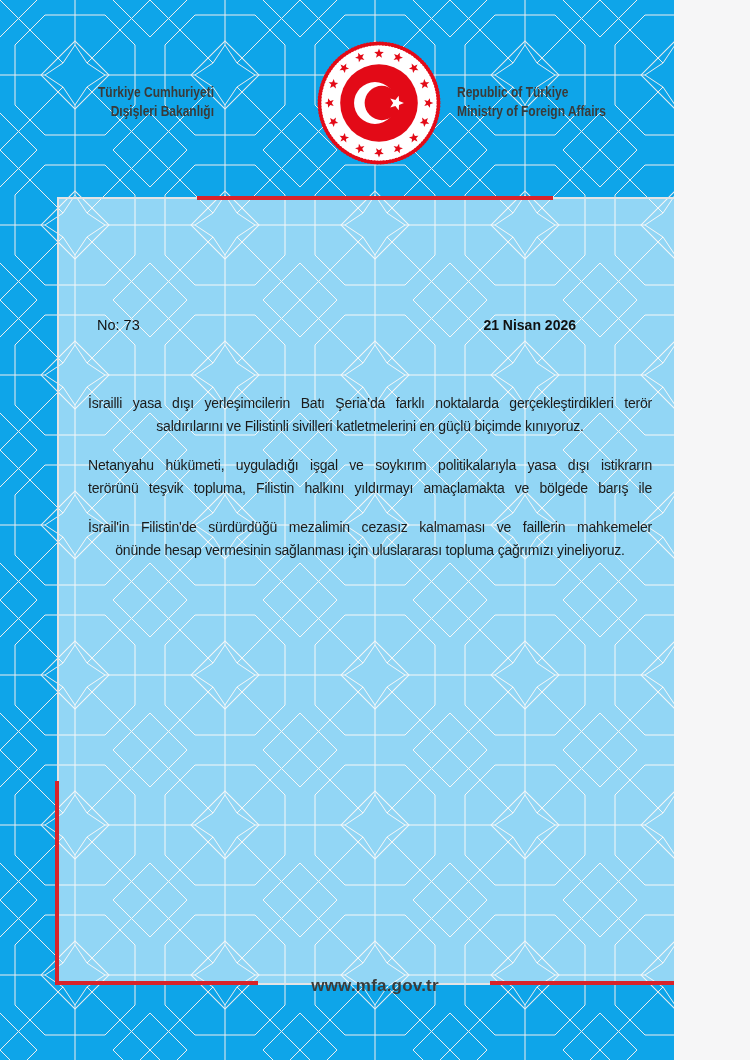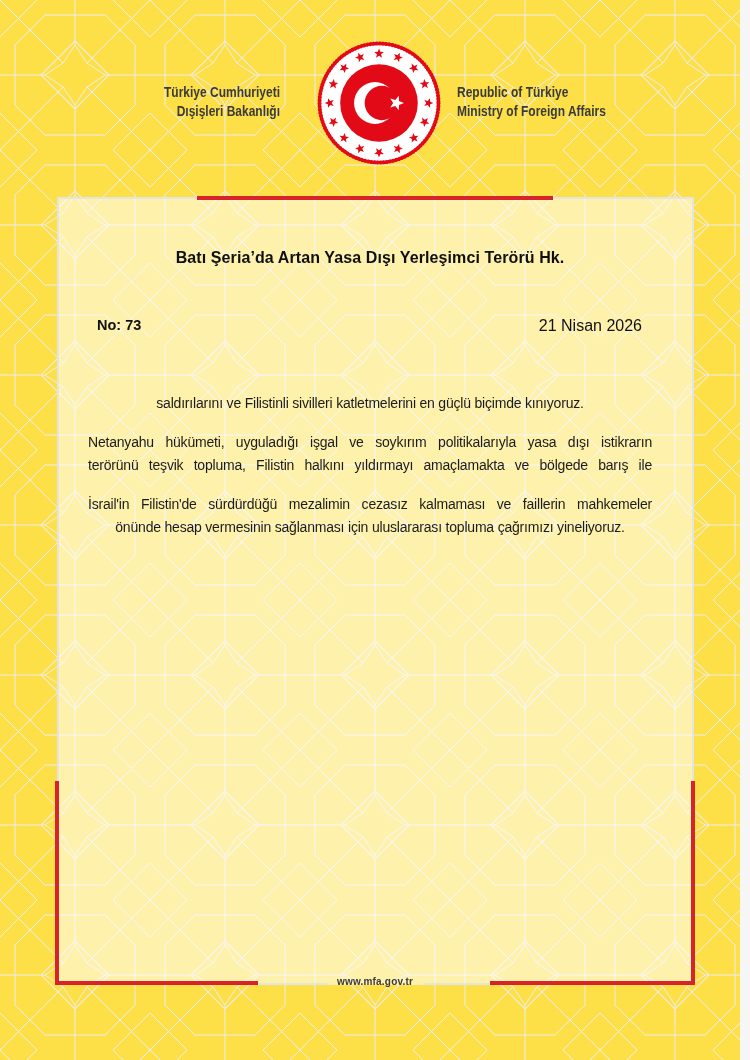--- a/index.html
+++ b/index.html
@@ -1,18 +1,18 @@
 <!DOCTYPE html>
 <html><head>
 <meta charset="utf-8">
 <style>
   html,body{margin:0;padding:0;background:#f6f6f7;}
   .page{
-    position:relative;width:740px;height:1060px;overflow:hidden;
-    background:#fde047;font-family:"Liberation Sans",sans-serif;
+    position:relative;width:674px;height:1060px;overflow:hidden;
+    background:#0ea5e9;font-family:"Liberation Sans",sans-serif;
   }
   .pattern-layer{position:absolute;left:0;top:0;width:750px;height:1060px;}
   
   .org-block{position:absolute;top:83px;color:#3a3a39;font-weight:bold;
     font-size:15px;line-height:18.5px;white-space:nowrap;}
   .org-tr{right:460px;text-align:right;transform:scaleX(0.8);transform-origin:right top;}
   .org-en{left:457px;text-align:left;transform:scaleX(0.8);transform-origin:left top;}
   .emblem{position:absolute;left:316px;top:40px;width:126px;height:126px;}
   
   .content-frame{position:absolute;left:57px;top:197px;width:637px;height:788px;
@@ -26,30 +26,30 @@
   .b-right-gray{left:692px;top:197px;width:2px;height:586px;}
   .b-left-red{left:55px;top:781px;width:4px;height:204px;}
   .b-right-red{left:691px;top:781px;width:4px;height:204px;}
   .b-bot-gray-l{left:258px;top:983px;width:70px;height:2px;}
   .b-bot-gray-r{left:424px;top:983px;width:66px;height:2px;}
   .b-bot-red-l{left:55px;top:981px;width:203px;height:4px;}
   .b-bot-red-r{left:490px;top:981px;width:205px;height:4px;}
   
   .doc-title{position:absolute;left:88px;top:249px;width:564px;text-align:center;
     font-size:16px;font-weight:bold;color:#0f0f0f;letter-spacing:.1px;}
-  .doc-number{position:absolute;left:97px;top:317px;font-size:14.5px;font-weight:bold;color:#111;}
-  .doc-date{position:absolute;right:98px;top:317px;font-size:16px;font-weight:normal;color:#111;}
+  .doc-number{position:absolute;left:97px;top:317px;font-size:14.5px;font-weight:normal;color:#111;}
+  .doc-date{position:absolute;right:98px;top:317px;font-size:14px;font-weight:bold;color:#111;}
   .doc-body{position:absolute;left:88px;top:392px;width:564px;
     font-size:14px;line-height:23px;color:#1b1b1b;letter-spacing:-0.2px;}
   .doc-body .para{margin:0 0 16px 0;}
   .jline{text-align:justify;text-align-last:justify;}
   .lline{text-align:center;}
   
   .footer-site{position:absolute;left:0;top:976px;width:750px;text-align:center;
-    font-size:10px;font-weight:bold;color:#3b3b3a;letter-spacing:.2px;}
+    font-size:17px;font-weight:bold;color:#3b3b3a;letter-spacing:.2px;}
 </style>
 </head>
 <body>
 
 <div class="page">
 
   <svg class="pattern-layer" width="750" height="1060" viewBox="0 0 750 1060" aria-hidden="true">
     <defs>
       <pattern id="geo" width="150" height="150" patternUnits="userSpaceOnUse">
         <g fill="none" stroke="#ededee" stroke-width="1">
@@ -113,26 +113,26 @@
   <div class="hline red  b-top-red"></div>
   <div class="vline gray b-left-gray"></div>
   <div class="vline gray b-right-gray"></div>
   <div class="vline red  b-left-red"></div>
   <div class="vline red  b-right-red"></div>
   <div class="hline gray b-bot-gray-l"></div>
   <div class="hline gray b-bot-gray-r"></div>
   <div class="hline red  b-bot-red-l"></div>
   <div class="hline red  b-bot-red-r"></div>
 
-  <div class="doc-title">Batı Şeria’da Artan Yasa Dışı Yerleşimci Terörü Hk.</div>
   <div class="doc-number">No: 73</div>
   <div class="doc-date">21 Nisan 2026</div>
 
   <div class="doc-body">
     <div class="para">
+      <div class="jline">İsrailli yasa dışı yerleşimcilerin Batı Şeria’da farklı noktalarda gerçekleştirdikleri terör</div>
       <div class="lline">saldırılarını ve Filistinli sivilleri katletmelerini en güçlü biçimde kınıyoruz.</div>
     </div>
     <div class="para">
       <div class="jline">Netanyahu hükümeti, uyguladığı işgal ve soykırım politikalarıyla yasa dışı istikrarın</div>
       <div class="jline">terörünü teşvik topluma, Filistin halkını yıldırmayı amaçlamakta ve bölgede barış ile</div>
     </div>
     <div class="para">
       <div class="jline">İsrail'in Filistin'de sürdürdüğü mezalimin cezasız kalmaması ve faillerin mahkemeler</div>
       <div class="lline">önünde hesap vermesinin sağlanması için uluslararası topluma çağrımızı yineliyoruz.</div>
     </div>

